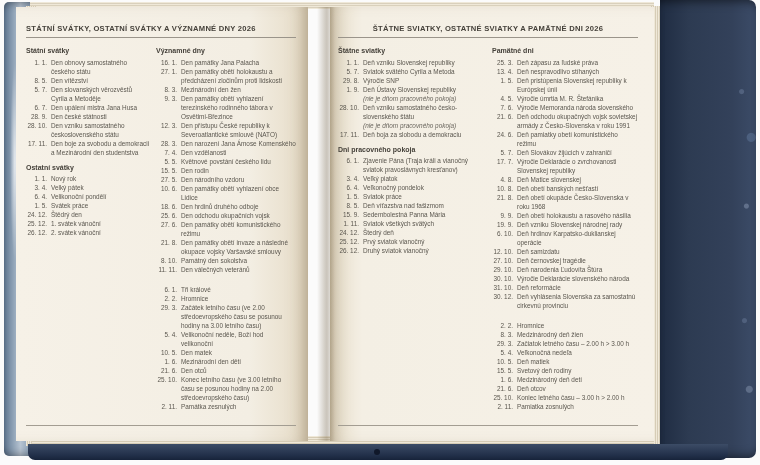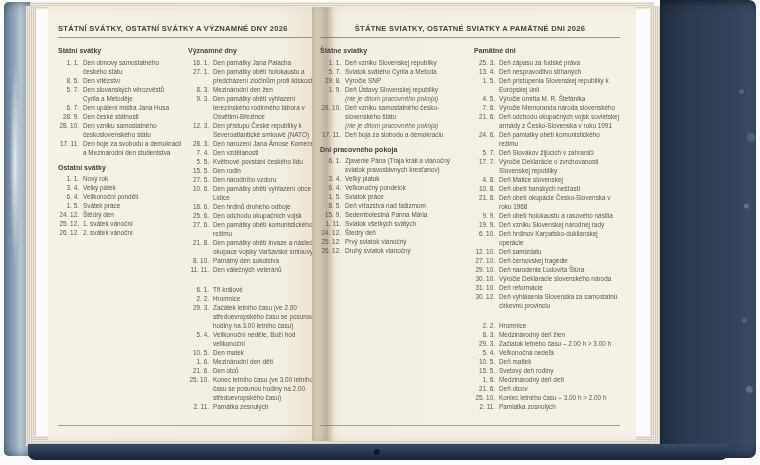--- a/index.html
+++ b/index.html
@@ -48,26 +48,26 @@
     background:linear-gradient(to bottom,#3c4c66,#22304a 70%,#17233a);
   }
   .snap-dot{position:absolute;left:374px;top:449px;width:6px;height:6px;border-radius:50%;
     background:#10182a;}
   
   .page{
     position:absolute;top:7px;height:434px;background:#f3eee3;
     color:#55514a;
   }
   .page-left{
-    left:48px;width:292px;
+    left:16px;width:292px;
     background:linear-gradient(90deg,#f6f1e7 0%,#f3eee3 80%,#e7ddc9 98%);
     box-shadow:inset -14px 0 18px -12px rgba(110,90,55,.55);
   }
   .page-right{
-    left:312px;width:324px;
+    left:330px;width:324px;
     background:linear-gradient(90deg,#e9e0cc 0%,#f4efe4 10%,#f6f1e7 100%);
     box-shadow:inset 14px 0 18px -12px rgba(110,90,55,.5);
   }
   .spine{position:absolute;left:317px;top:7px;width:18px;height:434px;pointer-events:none;
     background:linear-gradient(90deg,rgba(100,82,52,0) 0%,rgba(100,82,52,.28) 45%,rgba(100,82,52,.32) 55%,rgba(100,82,52,0) 100%);}
   
   .content{position:relative;padding:17px 12px 0 10px;height:400px;}
   .page-right .content{padding:17px 16px 0 8px;}
   .ptitle{
     font-size:7.6px;font-weight:bold;letter-spacing:.25px;color:#45413a;

